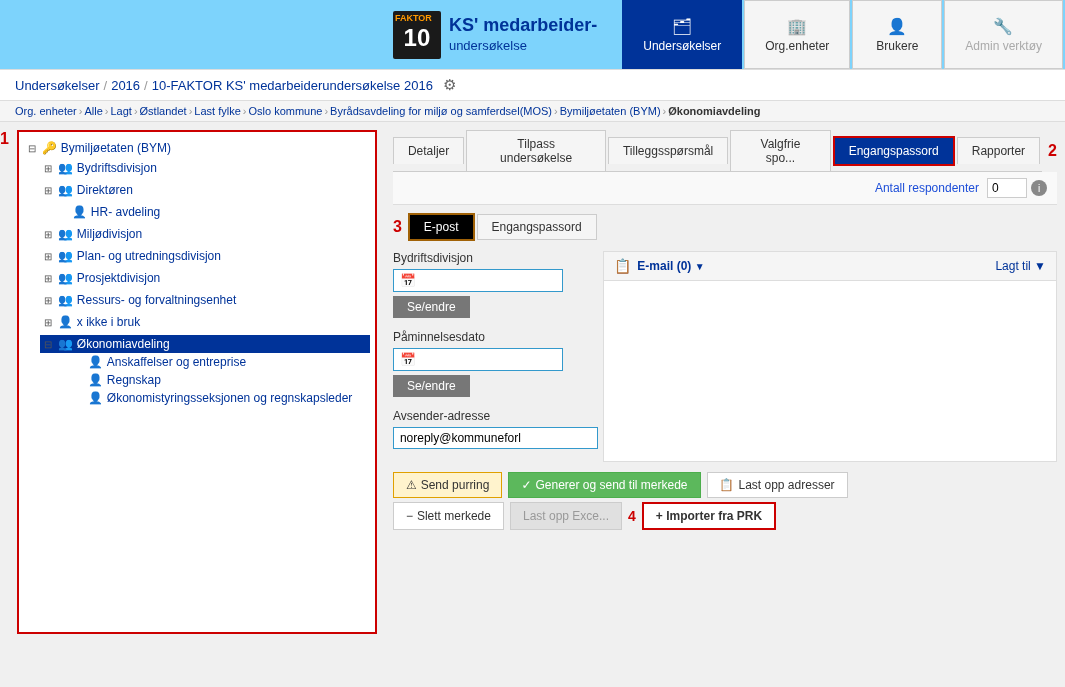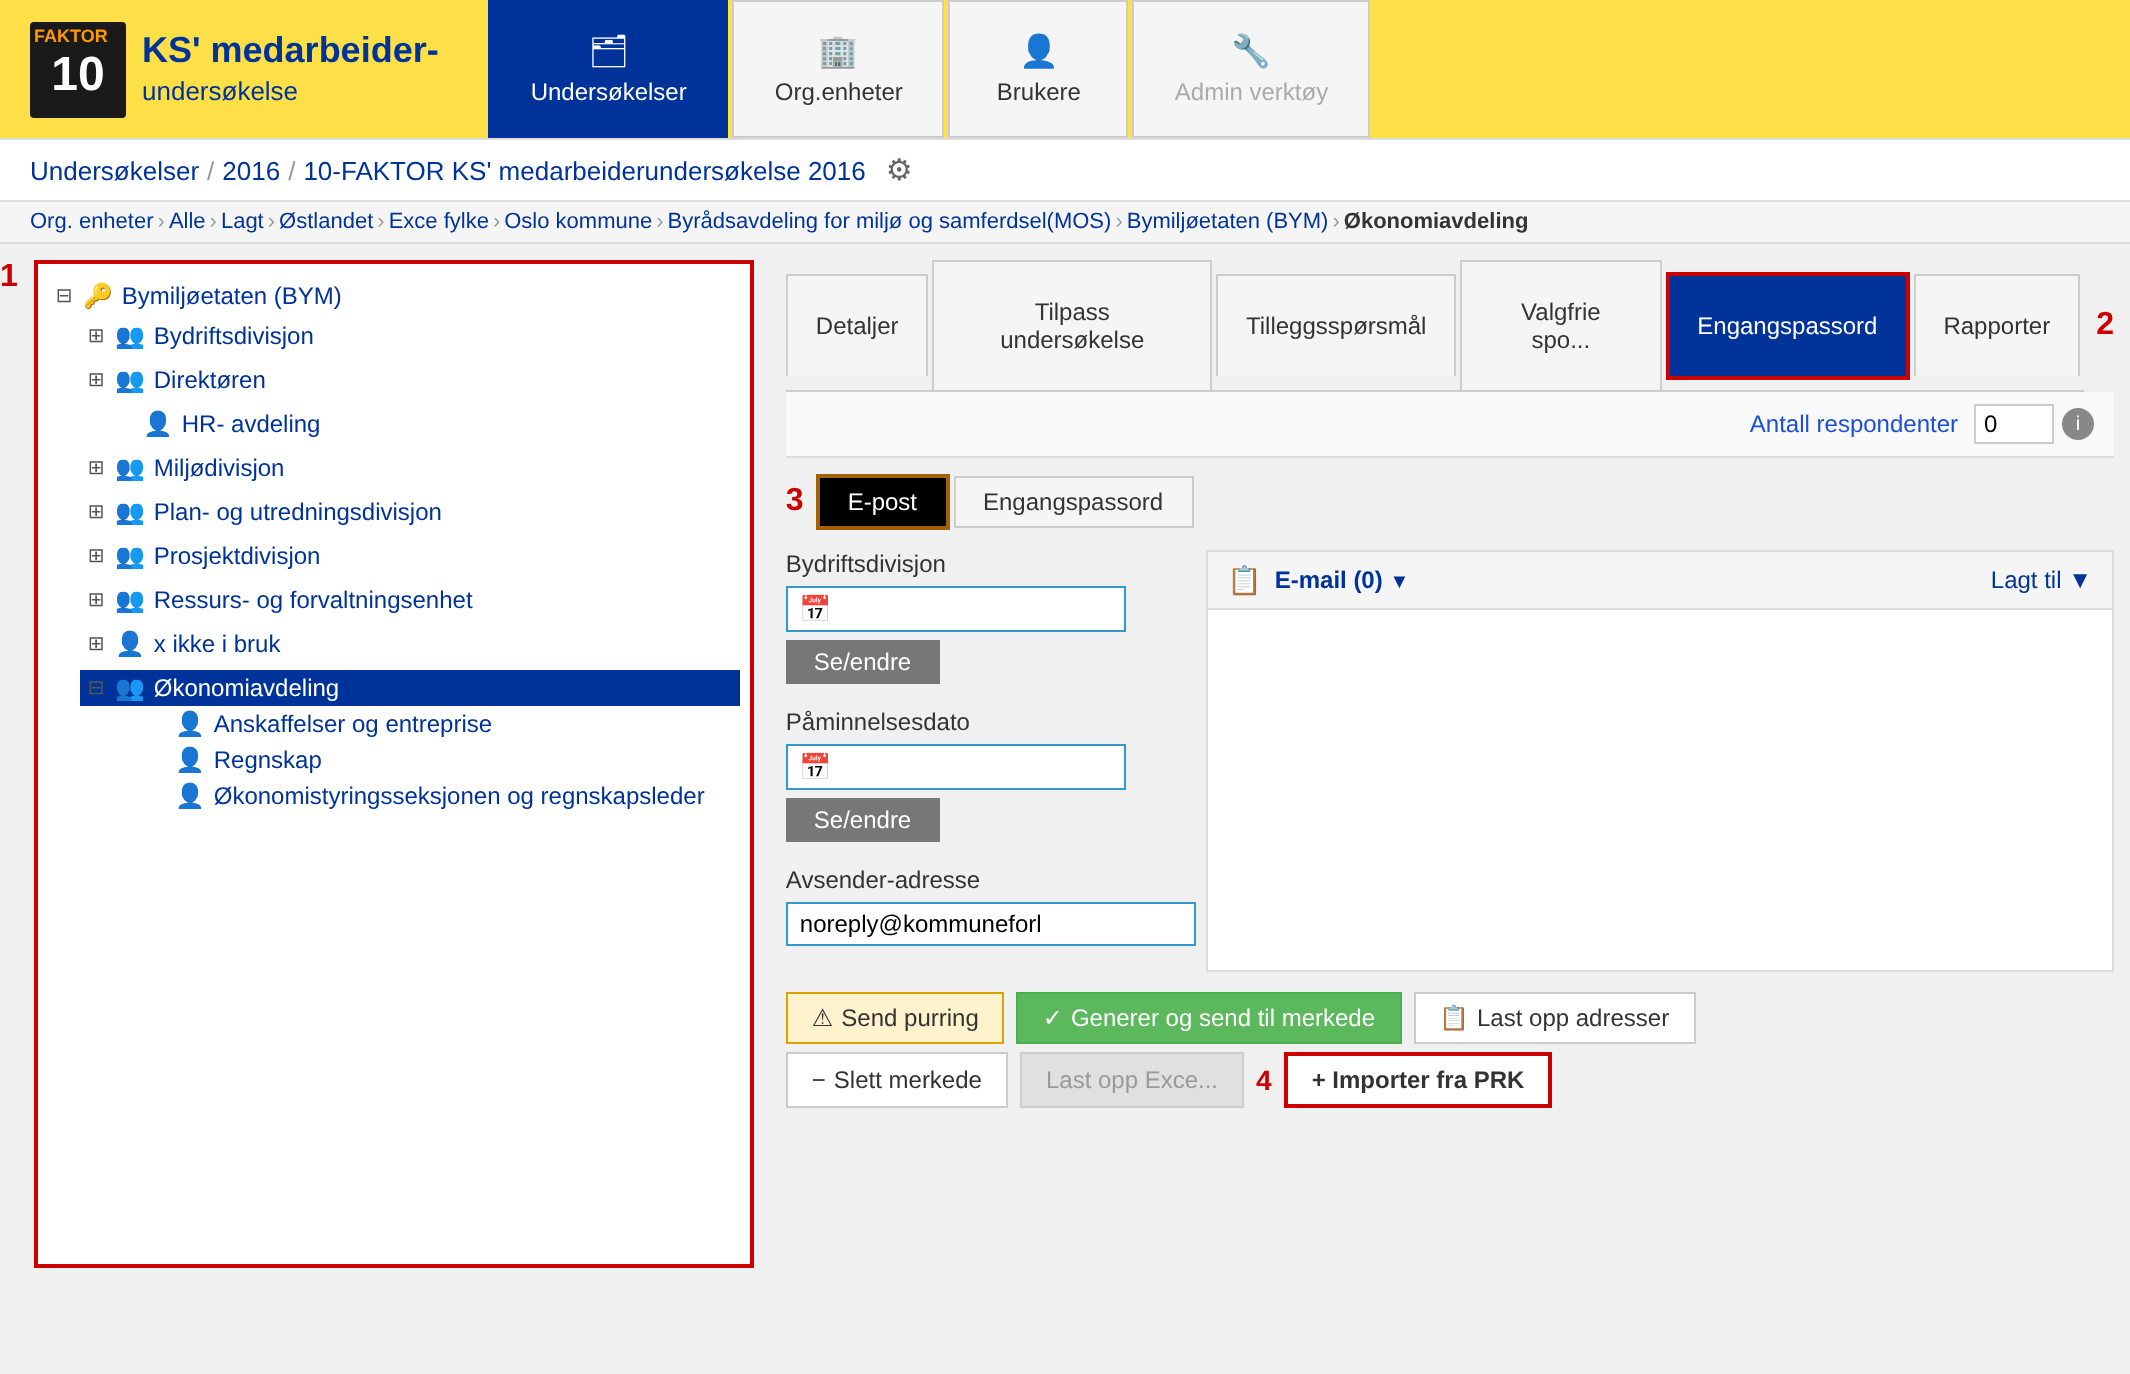--- a/index.html
+++ b/index.html
@@ -1,19 +1,19 @@
 <!DOCTYPE html>
 <html><head>
   <meta charset="utf-8">
   <style>
     * { box-sizing: border-box; margin: 0; padding: 0; }
     body { font-family: Arial, sans-serif; font-size: 12px; background: #f0f0f0; color: #333; width: 1065px; }
 
     
-    .header { display: flex; align-items: center; background: #fde047; border-bottom: 1px solid #ddd; padding: 0; height: 70px; }
+    .header { display: flex; align-items: center; background: #7dd3fc; border-bottom: 1px solid #ddd; padding: 0; height: 70px; justify-content: flex-end; }
     .logo-area { display: flex; align-items: center; padding: 0 15px; }
     .logo-box { background: #1a1a1a; color: #fff; font-weight: bold; font-size: 22px; width: 48px; height: 48px; display: flex; align-items: center; justify-content: center; border-radius: 2px; position: relative; }
     .logo-text { margin-left: 8px; line-height: 1.3; }
     .logo-text .ks { font-weight: bold; font-size: 18px; color: #003399; }
     .logo-text .sub { font-size: 13px; color: #003399; }
     .nav-tabs { display: flex; align-items: stretch; height: 100%; margin-left: 10px; }
     .nav-tab { display: flex; flex-direction: column; align-items: center; justify-content: center; padding: 0 20px; cursor: pointer; border: 1px solid #ccc; background: #f5f5f5; min-width: 90px; font-size: 12px; color: #333; margin-right: 2px; }
     .nav-tab.active { background: #003399; color: #fff; border-color: #003399; }
     .nav-tab .tab-icon { font-size: 16px; margin-bottom: 3px; }
     .nav-tab.disabled { color: #aaa; cursor: default; }
@@ -44,21 +44,21 @@
     .tree-row.selected .tree-icon { color: #fff; }
     .tree-label { font-size: 12px; color: #003399; }
     .tree-row.selected .tree-label { color: #fff; }
     .tree-children { margin-left: 16px; }
 
     
     .content-area { flex: 1; padding: 8px; }
 
     
     .tabs-row { display: flex; align-items: center; border-bottom: 1px solid #ccc; margin-bottom: 10px; }
-    .tab-btn { padding: 18px 14px; border: 1px solid #ccc; border-bottom: none; background: #f5f5f5; cursor: pointer; font-size: 12px; color: #333; margin-right: 2px; }
+    .tab-btn { padding: 6px 14px; border: 1px solid #ccc; border-bottom: none; background: #f5f5f5; cursor: pointer; font-size: 12px; color: #333; margin-right: 2px; }
     .tab-btn.highlight { background: #003399; color: #fff; border-color: #003399; border: 2px solid #cc0000; }
 
     
     .respondent-row { display: flex; align-items: center; justify-content: flex-end; padding: 6px 10px; background: #f9f9f9; border-bottom: 1px solid #ddd; margin-bottom: 8px; }
     .respondent-label { font-size: 12px; color: #1d4ed8; margin-right: 8px; }
     .respondent-input { width: 40px; border: 1px solid #ccc; padding: 2px 4px; font-size: 12px; }
     .info-icon { background: #888; color: #fff; border-radius: 50%; width: 16px; height: 16px; display: inline-flex; align-items: center; justify-content: center; font-size: 10px; cursor: pointer; margin-left: 4px; }
 
     
     .inner-tabs { display: flex; align-items: center; margin-bottom: 12px; }
@@ -147,21 +147,21 @@
 
 <div class="sub-breadcrumb">
   <a href="#">Org. enheter</a>
   <span class="sep">›</span>
   <a href="#">Alle</a>
   <span class="sep">›</span>
   <a href="#">Lagt</a>
   <span class="sep">›</span>
   <a href="#">Østlandet</a>
   <span class="sep">›</span>
-  <a href="#">Exce fylke</a>
+  <a href="#">Last fylke</a>
   <span class="sep">›</span>
   <a href="#">Oslo kommune</a>
   <span class="sep">›</span>
   <a href="#">Byrådsavdeling for miljø og samferdsel(MOS)</a>
   <span class="sep">›</span>
   <a href="#">Bymiljøetaten (BYM)</a>
   <span class="sep">›</span>
   <span class="current">Økonomiavdeling</span>
 </div>
 

